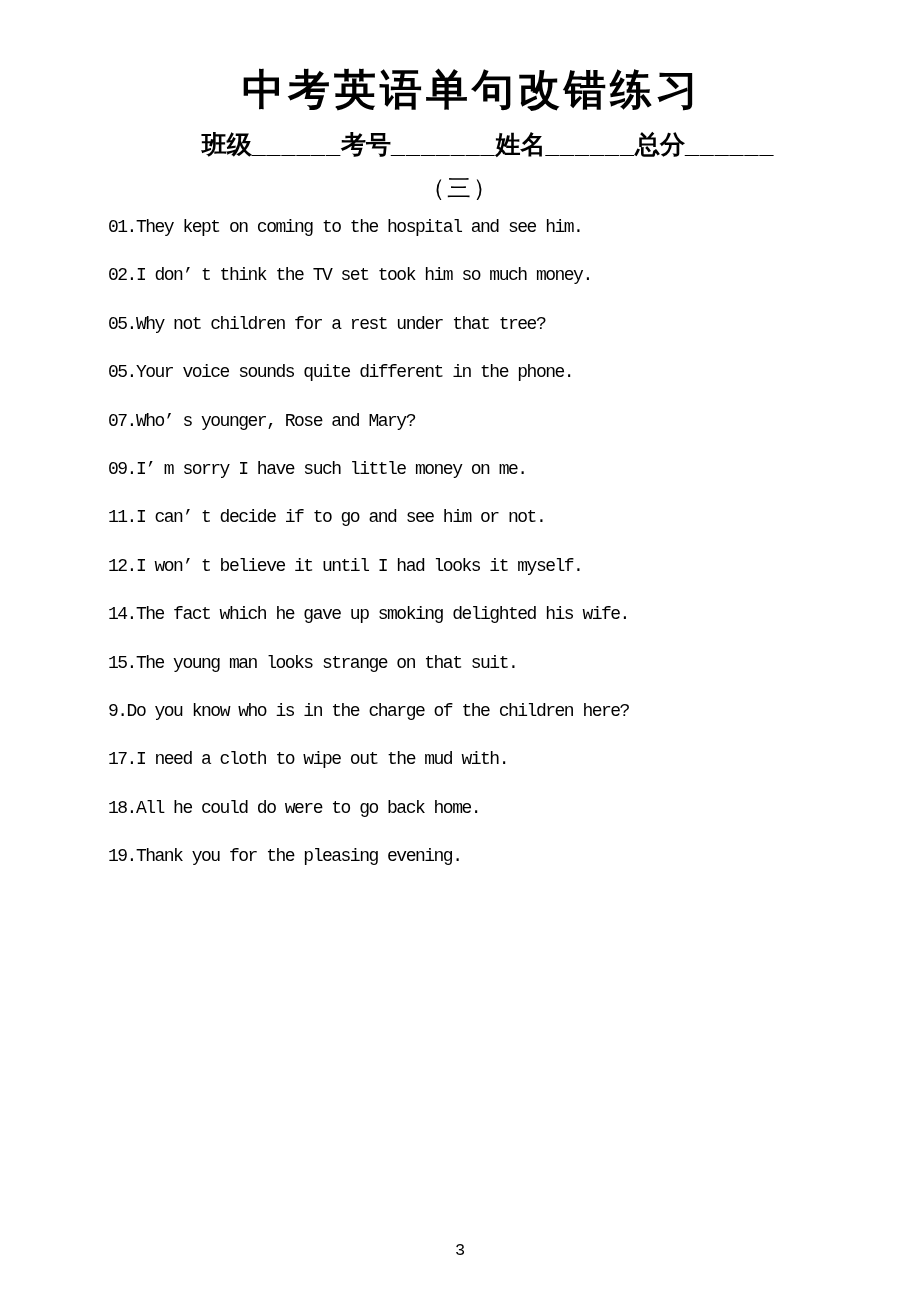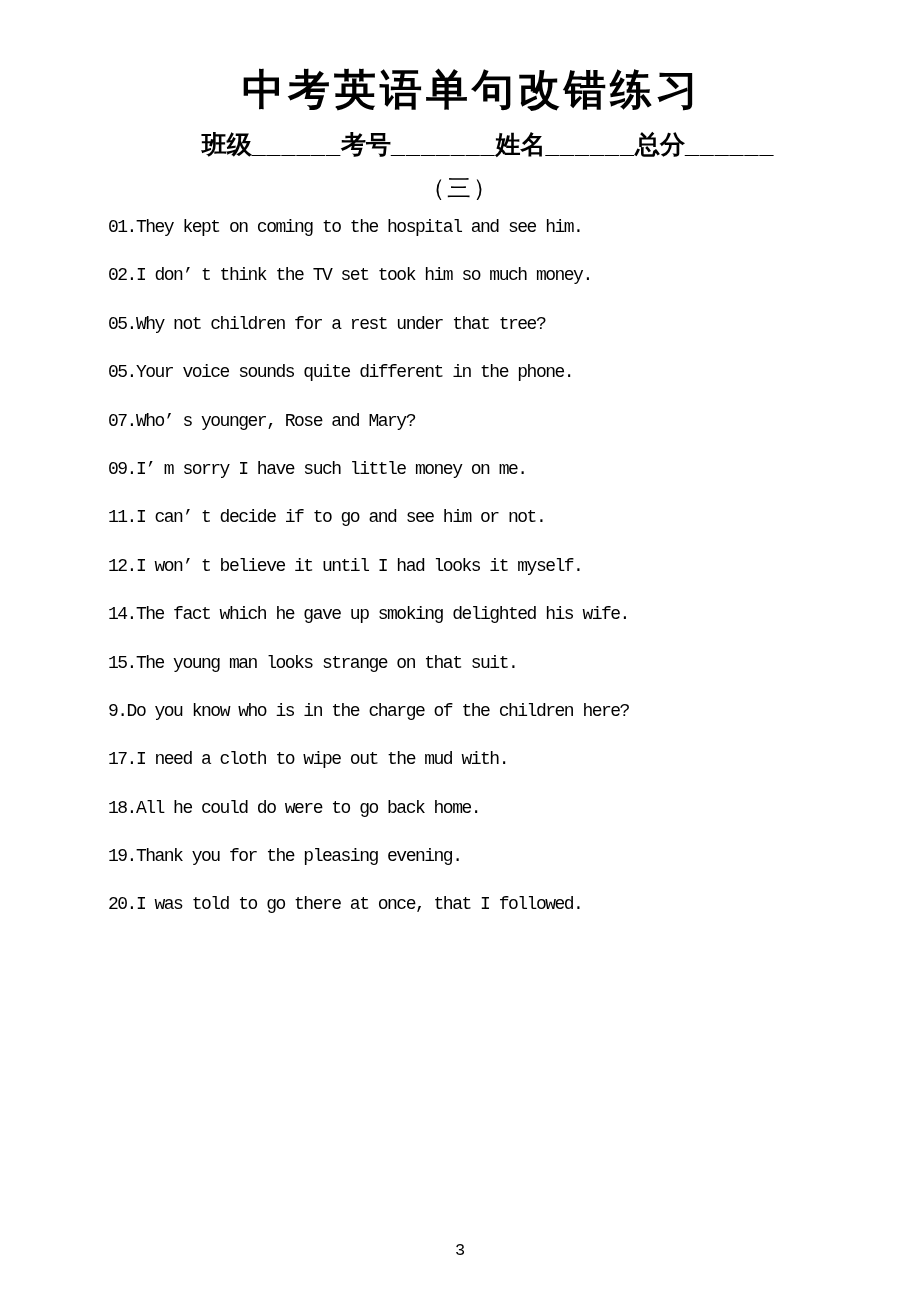--- a/index.html
+++ b/index.html
@@ -102,18 +102,17 @@
     <li><span class="num">07.</span><span>Who’ s younger, Rose and Mary?</span></li>
     <li><span class="num">09.</span><span>I’ m sorry I have such little money on me.</span></li>
     <li><span class="num">11.</span><span>I can’ t decide if to go and see him or not.</span></li>
     <li><span class="num">12.</span><span>I won’ t believe it until I had looks it myself.</span></li>
     <li><span class="num">14.</span><span>The fact which he gave up smoking delighted his wife.</span></li>
     <li><span class="num">15.</span><span>The young man looks strange on that suit.</span></li>
     <li><span class="num">9.</span><span>Do you know who is in the charge of the children here?</span></li>
     <li><span class="num">17.</span><span>I need a cloth to wipe out the mud with.</span></li>
     <li><span class="num">18.</span><span>All he could do were to go back home.</span></li>
     <li><span class="num">19.</span><span>Thank you for the pleasing evening.</span></li>
-    <li><span class="num">20.</span><span>I was told to go there at once, that I followed.</span></li>
   </ol>
 
   <div class="page-footer">3</div>
 
 </div>
 
 </body></html>

